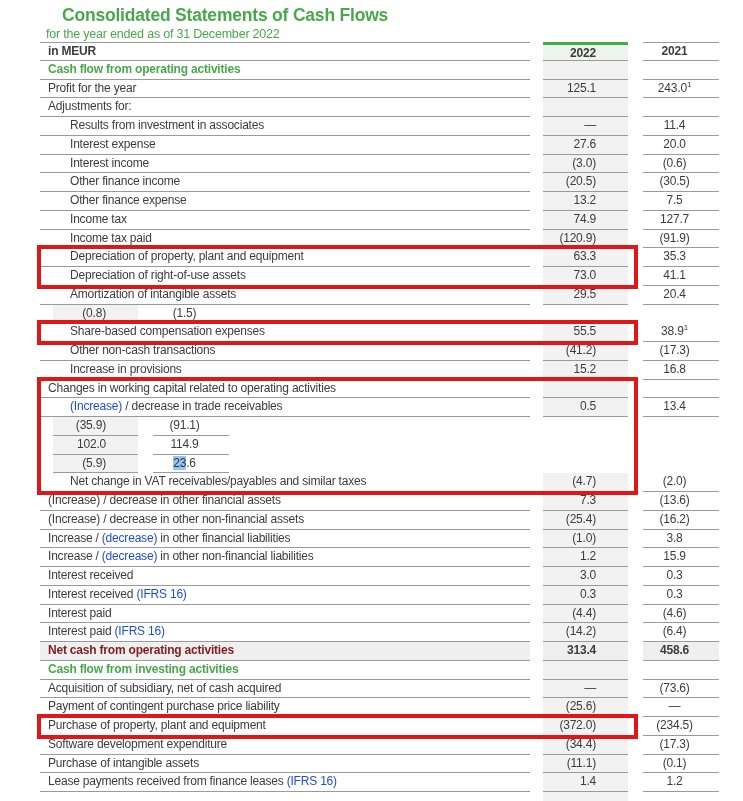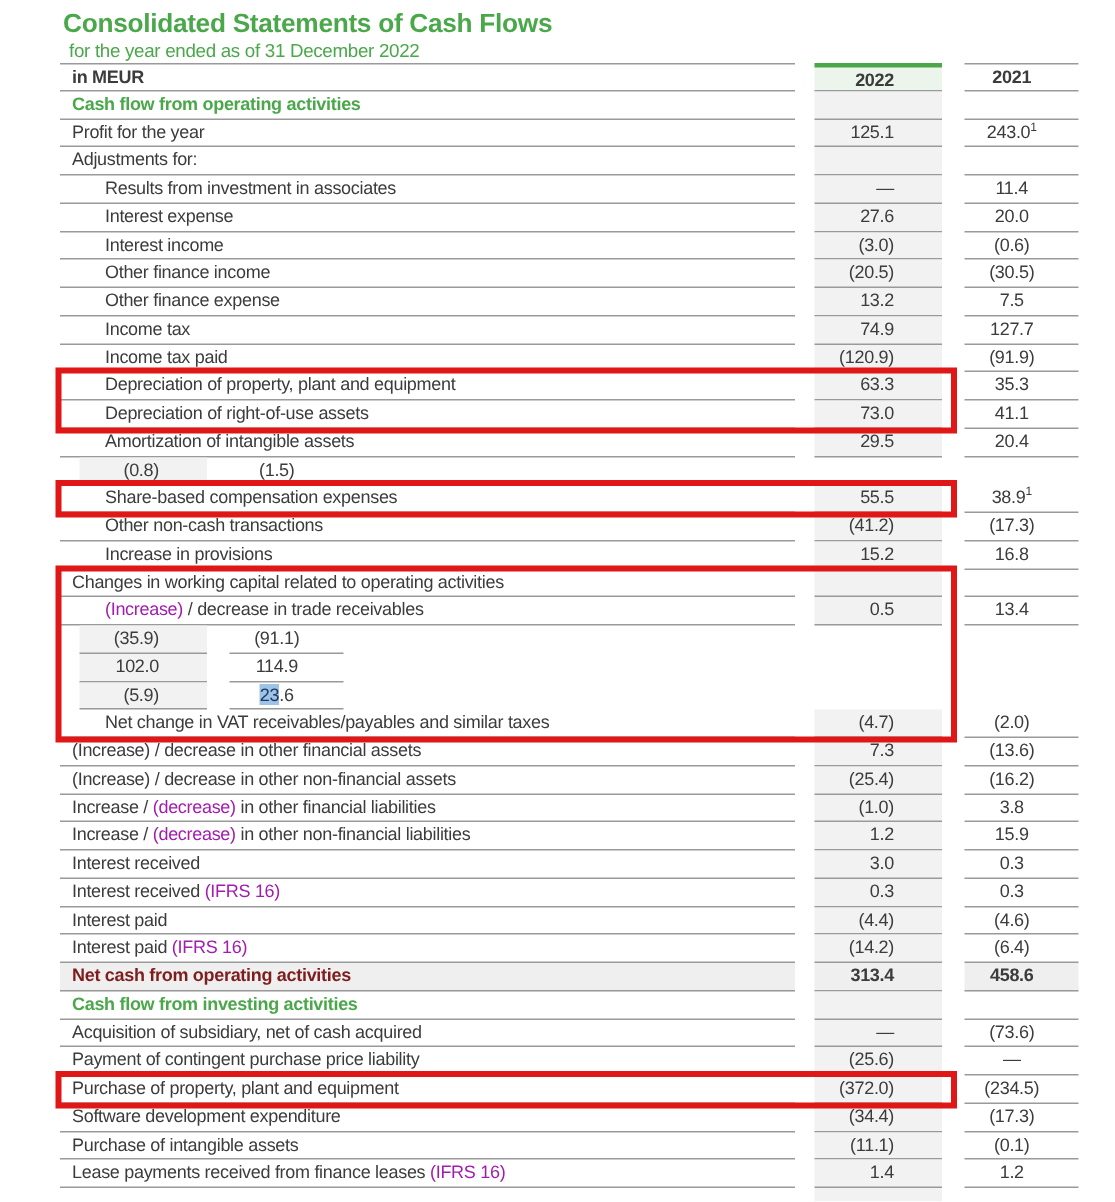--- a/index.html
+++ b/index.html
@@ -3,21 +3,21 @@
 <meta charset="utf-8">
 <style>
   * { margin:0; padding:0; box-sizing:border-box; }
   html,body { background:#ffffff; }
   .page {
     position:relative; width:743px; height:801px; overflow:hidden;
     background:#ffffff; font-family:"Liberation Sans", sans-serif;
     color:#3c3c3c; letter-spacing:-0.2px;
   }
   .doc-title {
-    position:absolute; left:42px; top:5px;
+    position:absolute; left:62px; top:5px;
     font-size:17.5px; font-weight:bold; color:#4aa84a;
   }
   .doc-subtitle {
     position:absolute; left:46px; top:27px;
     font-size:12.5px; font-weight:normal; color:#4aa84a;
   }
   .cf-table { position:absolute; left:40px; top:42px; width:679px; }
   .row { display:flex; height:18.75px; }
   .row.partial { height:11px; overflow:hidden; }
   .row.partial .cell { padding-top:7px; }
@@ -28,21 +28,21 @@
   .c-label.indent { padding-left:30px; }
   .c-2022 { width:85px; background:#f2f2f2; text-align:right; padding-right:32px; }
   .c-2021 { width:76px; text-align:center; padding-right:13px; }
   .hdr .cell { font-weight:bold; }
   .hdr .c-label, .hdr .c-2021 { border-top:1.5px solid #9a9a9a; }
   .hdr .c-2022 { border-top:3px solid #4aa84a; background:#ecf5ec; }
   .section .c-label { color:#4aa84a; font-weight:bold; }
   .total .cell { background:#efefef; font-weight:bold; }
   .total .c-label { color:#7f1d1d; }
   .total .gut1, .total .gut2 { background:#ffffff; }
-  .muted { color:#a21caf; }
+  .muted { color:#1d4ed8; }
   sup.fn { font-size:8px; vertical-align:super; line-height:0; }
   .sel { background:#9dc3e6; color:#1f3864; }
   .red-box {
     position:absolute; border:4px solid #e01717; background:transparent;
     pointer-events:none; z-index:5;
   }
 </style>
 </head>
 <body>
 

